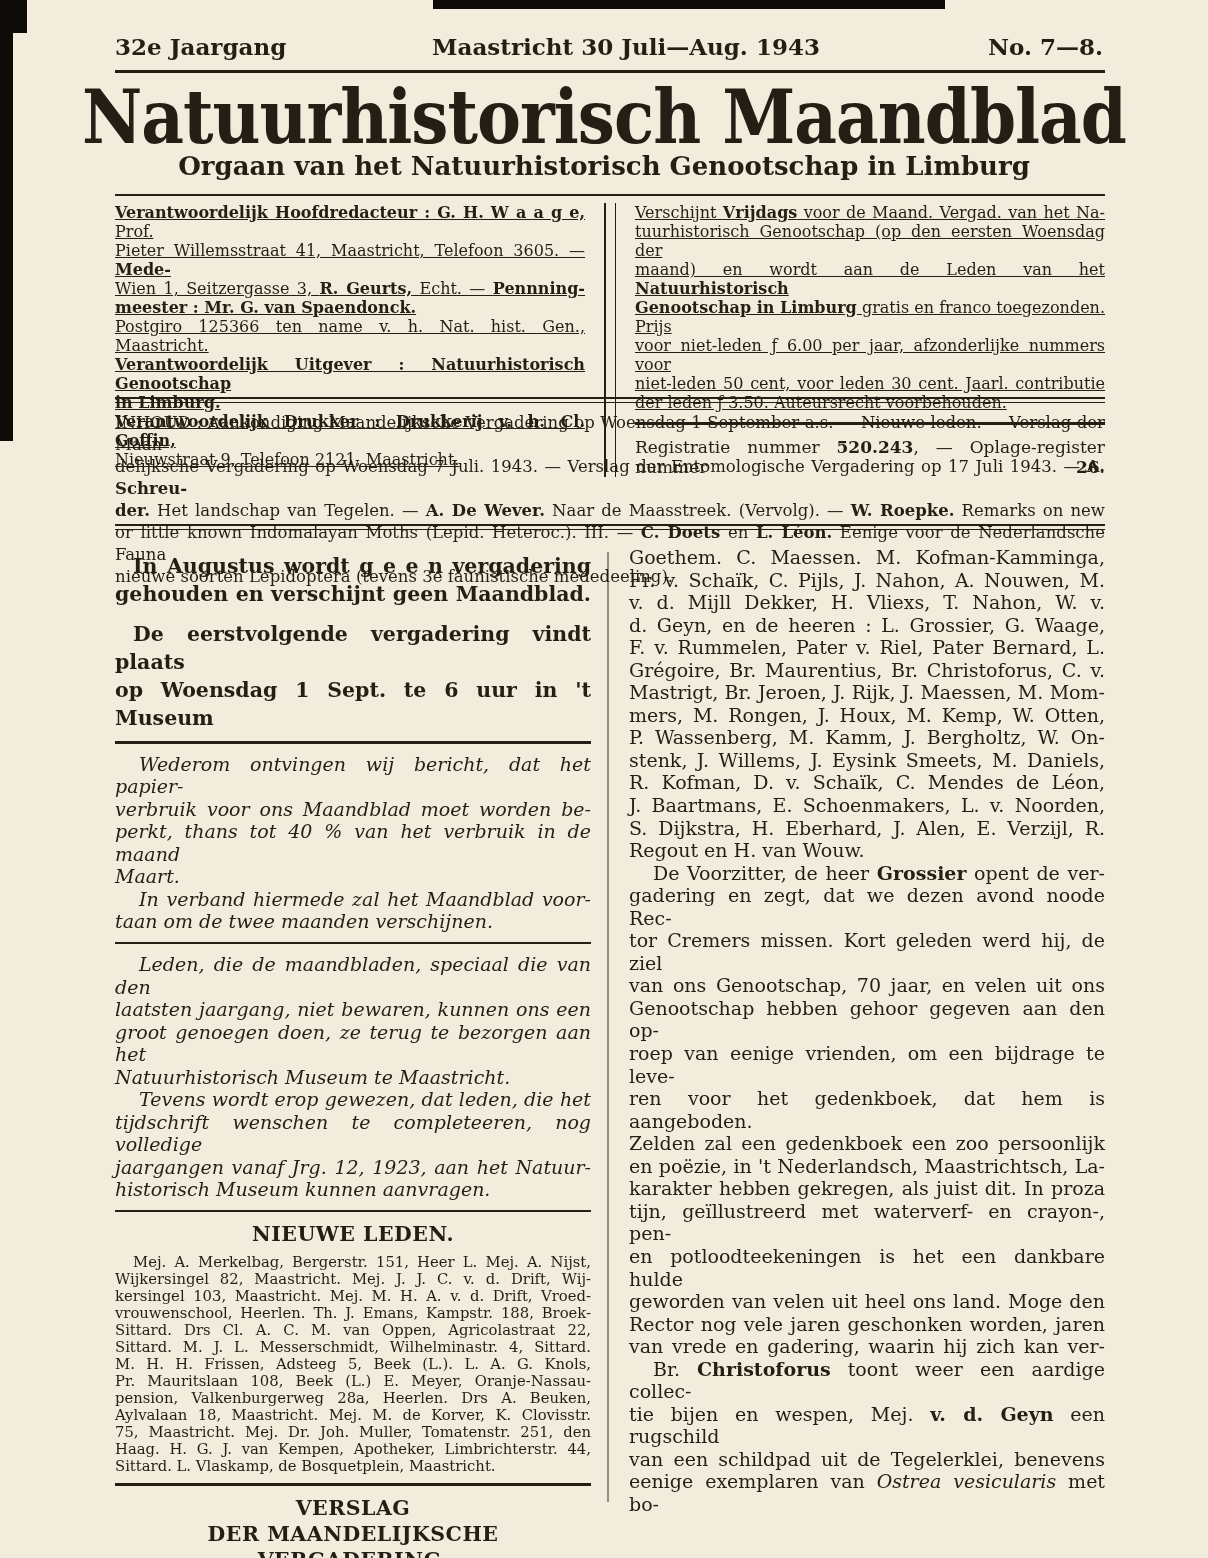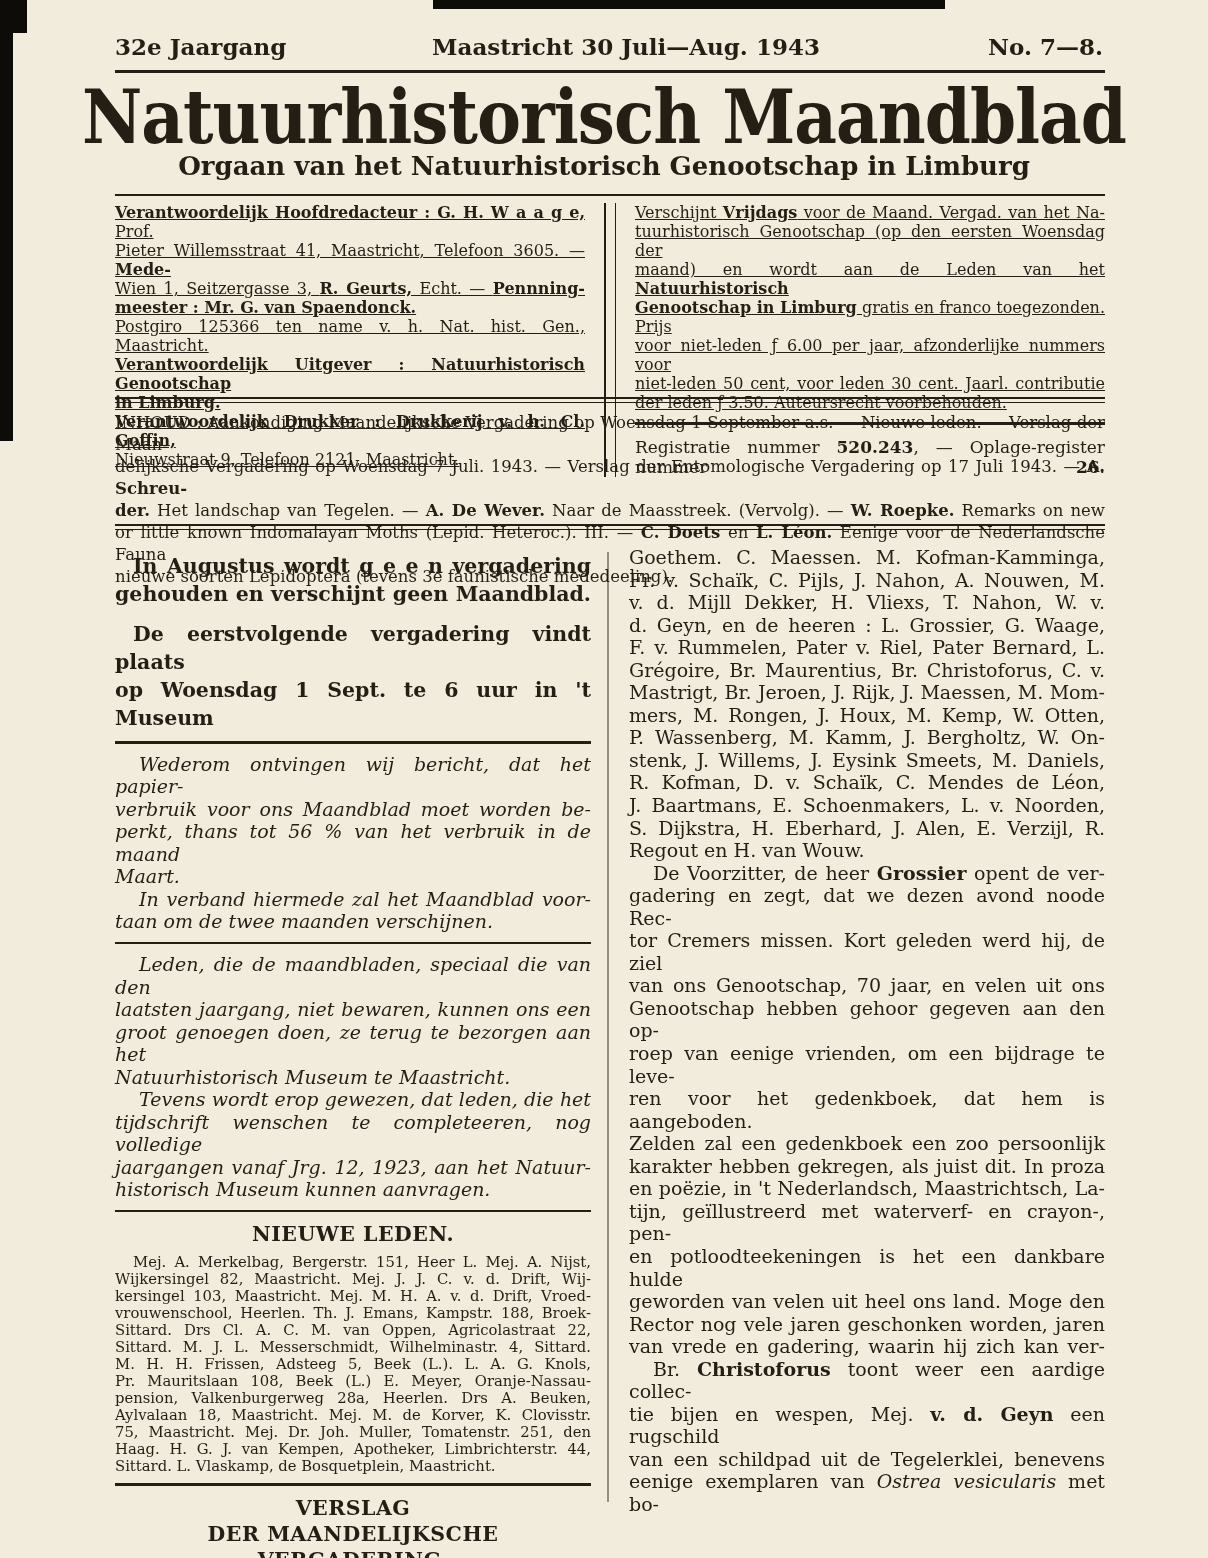--- a/index.html
+++ b/index.html
@@ -145,21 +145,21 @@
           <div class="para">
             <div class="line indent">De eerstvolgende vergadering vindt plaats</div>
             <div class="line">op Woensdag 1 Sept. te 6 uur in 't Museum</div>
           </div>
         </div>
         <div class="col-rule"></div>
         <div class="sec sec-italic">
           <div class="para">
             <div class="line indent">Wederom ontvingen wij bericht, dat het papier-</div>
             <div class="line">verbruik voor ons Maandblad moet worden be-</div>
-            <div class="line">perkt, thans tot 56 % van het verbruik in de maand</div>
+            <div class="line">perkt, thans tot 40 % van het verbruik in de maand</div>
             <div class="line last">Maart.</div>
           </div>
           <div class="para">
             <div class="line indent">In verband hiermede zal het Maandblad voor-</div>
             <div class="line last">taan om de twee maanden verschijnen.</div>
           </div>
         </div>
         <div class="col-rule"></div>
         <div class="sec sec-italic">
           <div class="para">
@@ -221,22 +221,22 @@
         </div>
         <div class="para">
           <div class="line indent">De Voorzitter, de heer <b>Grossier</b> opent de ver-</div>
           <div class="line">gadering en zegt, dat we dezen avond noode Rec-</div>
           <div class="line">tor Cremers missen. Kort geleden werd hij, de ziel</div>
           <div class="line">van ons Genootschap, 70 jaar, en velen uit ons</div>
           <div class="line">Genootschap hebben gehoor gegeven aan den op-</div>
           <div class="line">roep van eenige vrienden, om een bijdrage te leve-</div>
           <div class="line">ren voor het gedenkboek, dat hem is aangeboden.</div>
           <div class="line">Zelden zal een gedenkboek een zoo persoonlijk</div>
+          <div class="line">en poëzie, in 't Nederlandsch, Maastrichtsch, La-</div>
           <div class="line">karakter hebben gekregen, als juist dit. In proza</div>
-          <div class="line">en poëzie, in 't Nederlandsch, Maastrichtsch, La-</div>
           <div class="line">tijn, geïllustreerd met waterverf- en crayon-, pen-</div>
           <div class="line">en potloodteekeningen is het een dankbare hulde</div>
           <div class="line">geworden van velen uit heel ons land. Moge den</div>
           <div class="line">Rector nog vele jaren geschonken worden, jaren</div>
           <div class="line">van vrede en gadering, waarin hij zich kan ver-</div>
         </div>
         <div class="para">
           <div class="line indent">Br. <b>Christoforus</b> toont weer een aardige collec-</div>
           <div class="line">tie bijen en wespen, Mej. <b>v. d. Geyn</b> een rugschild</div>
           <div class="line">van een schildpad uit de Tegelerklei, benevens</div>

